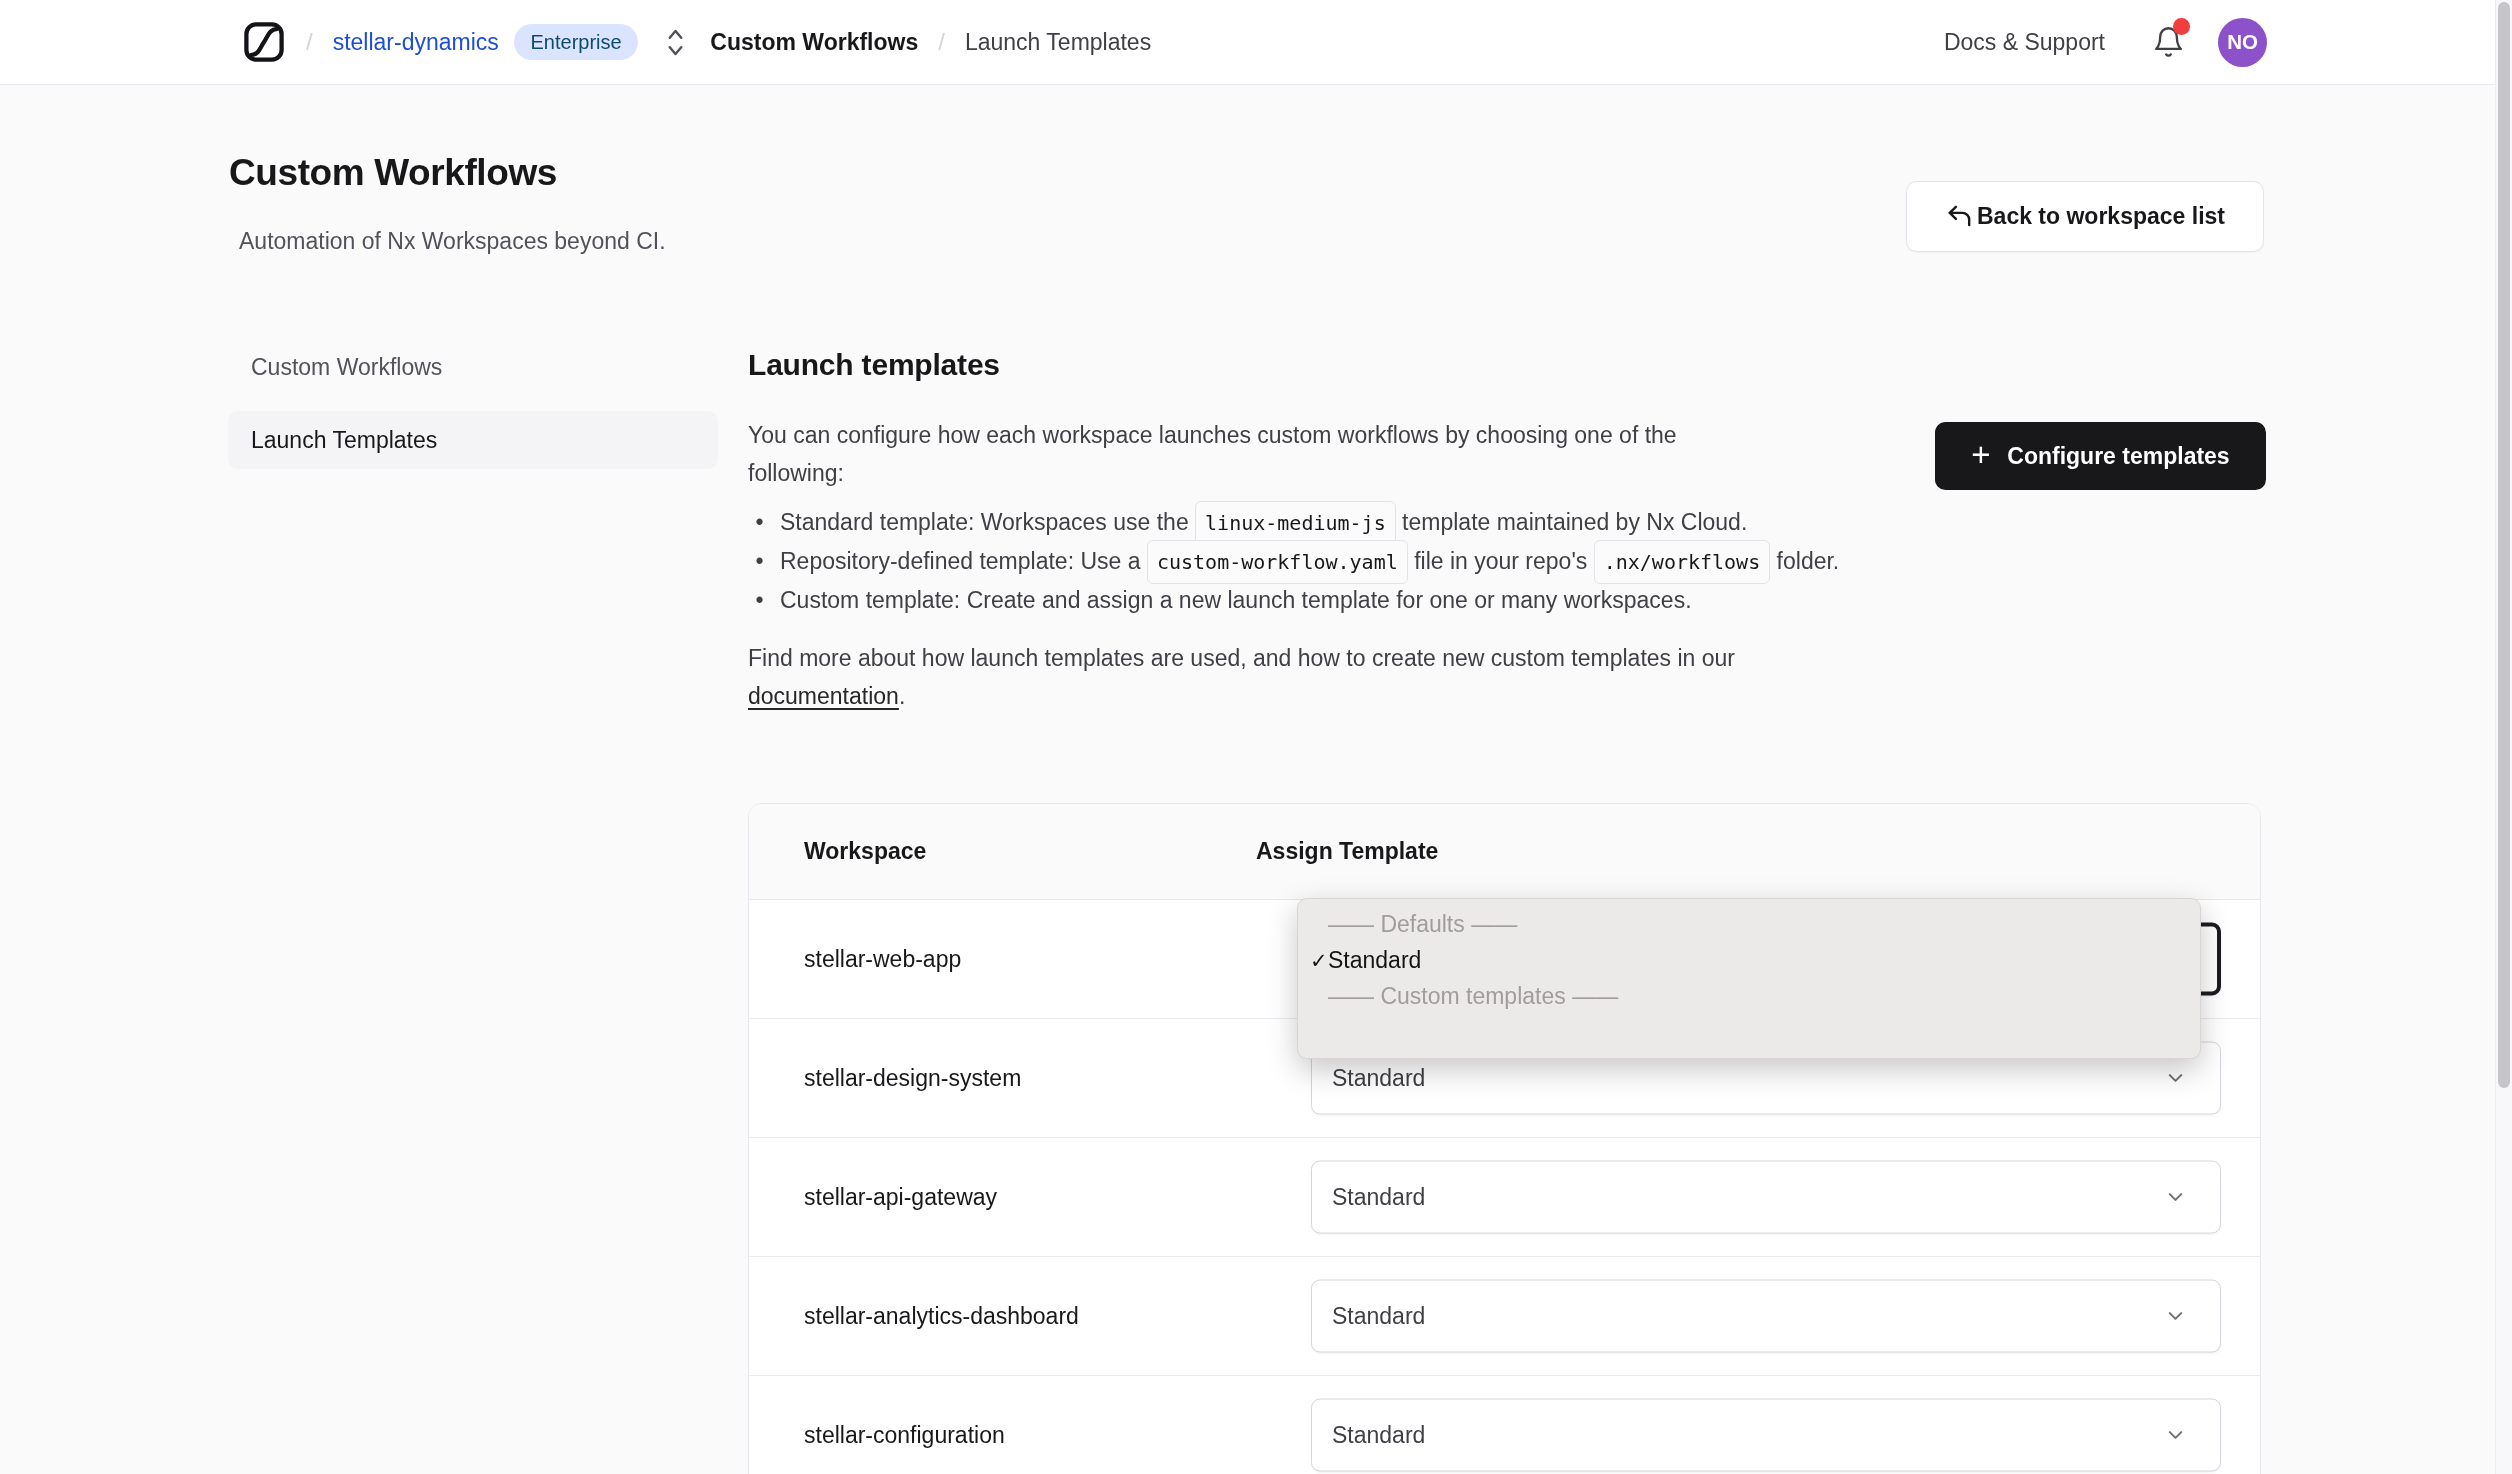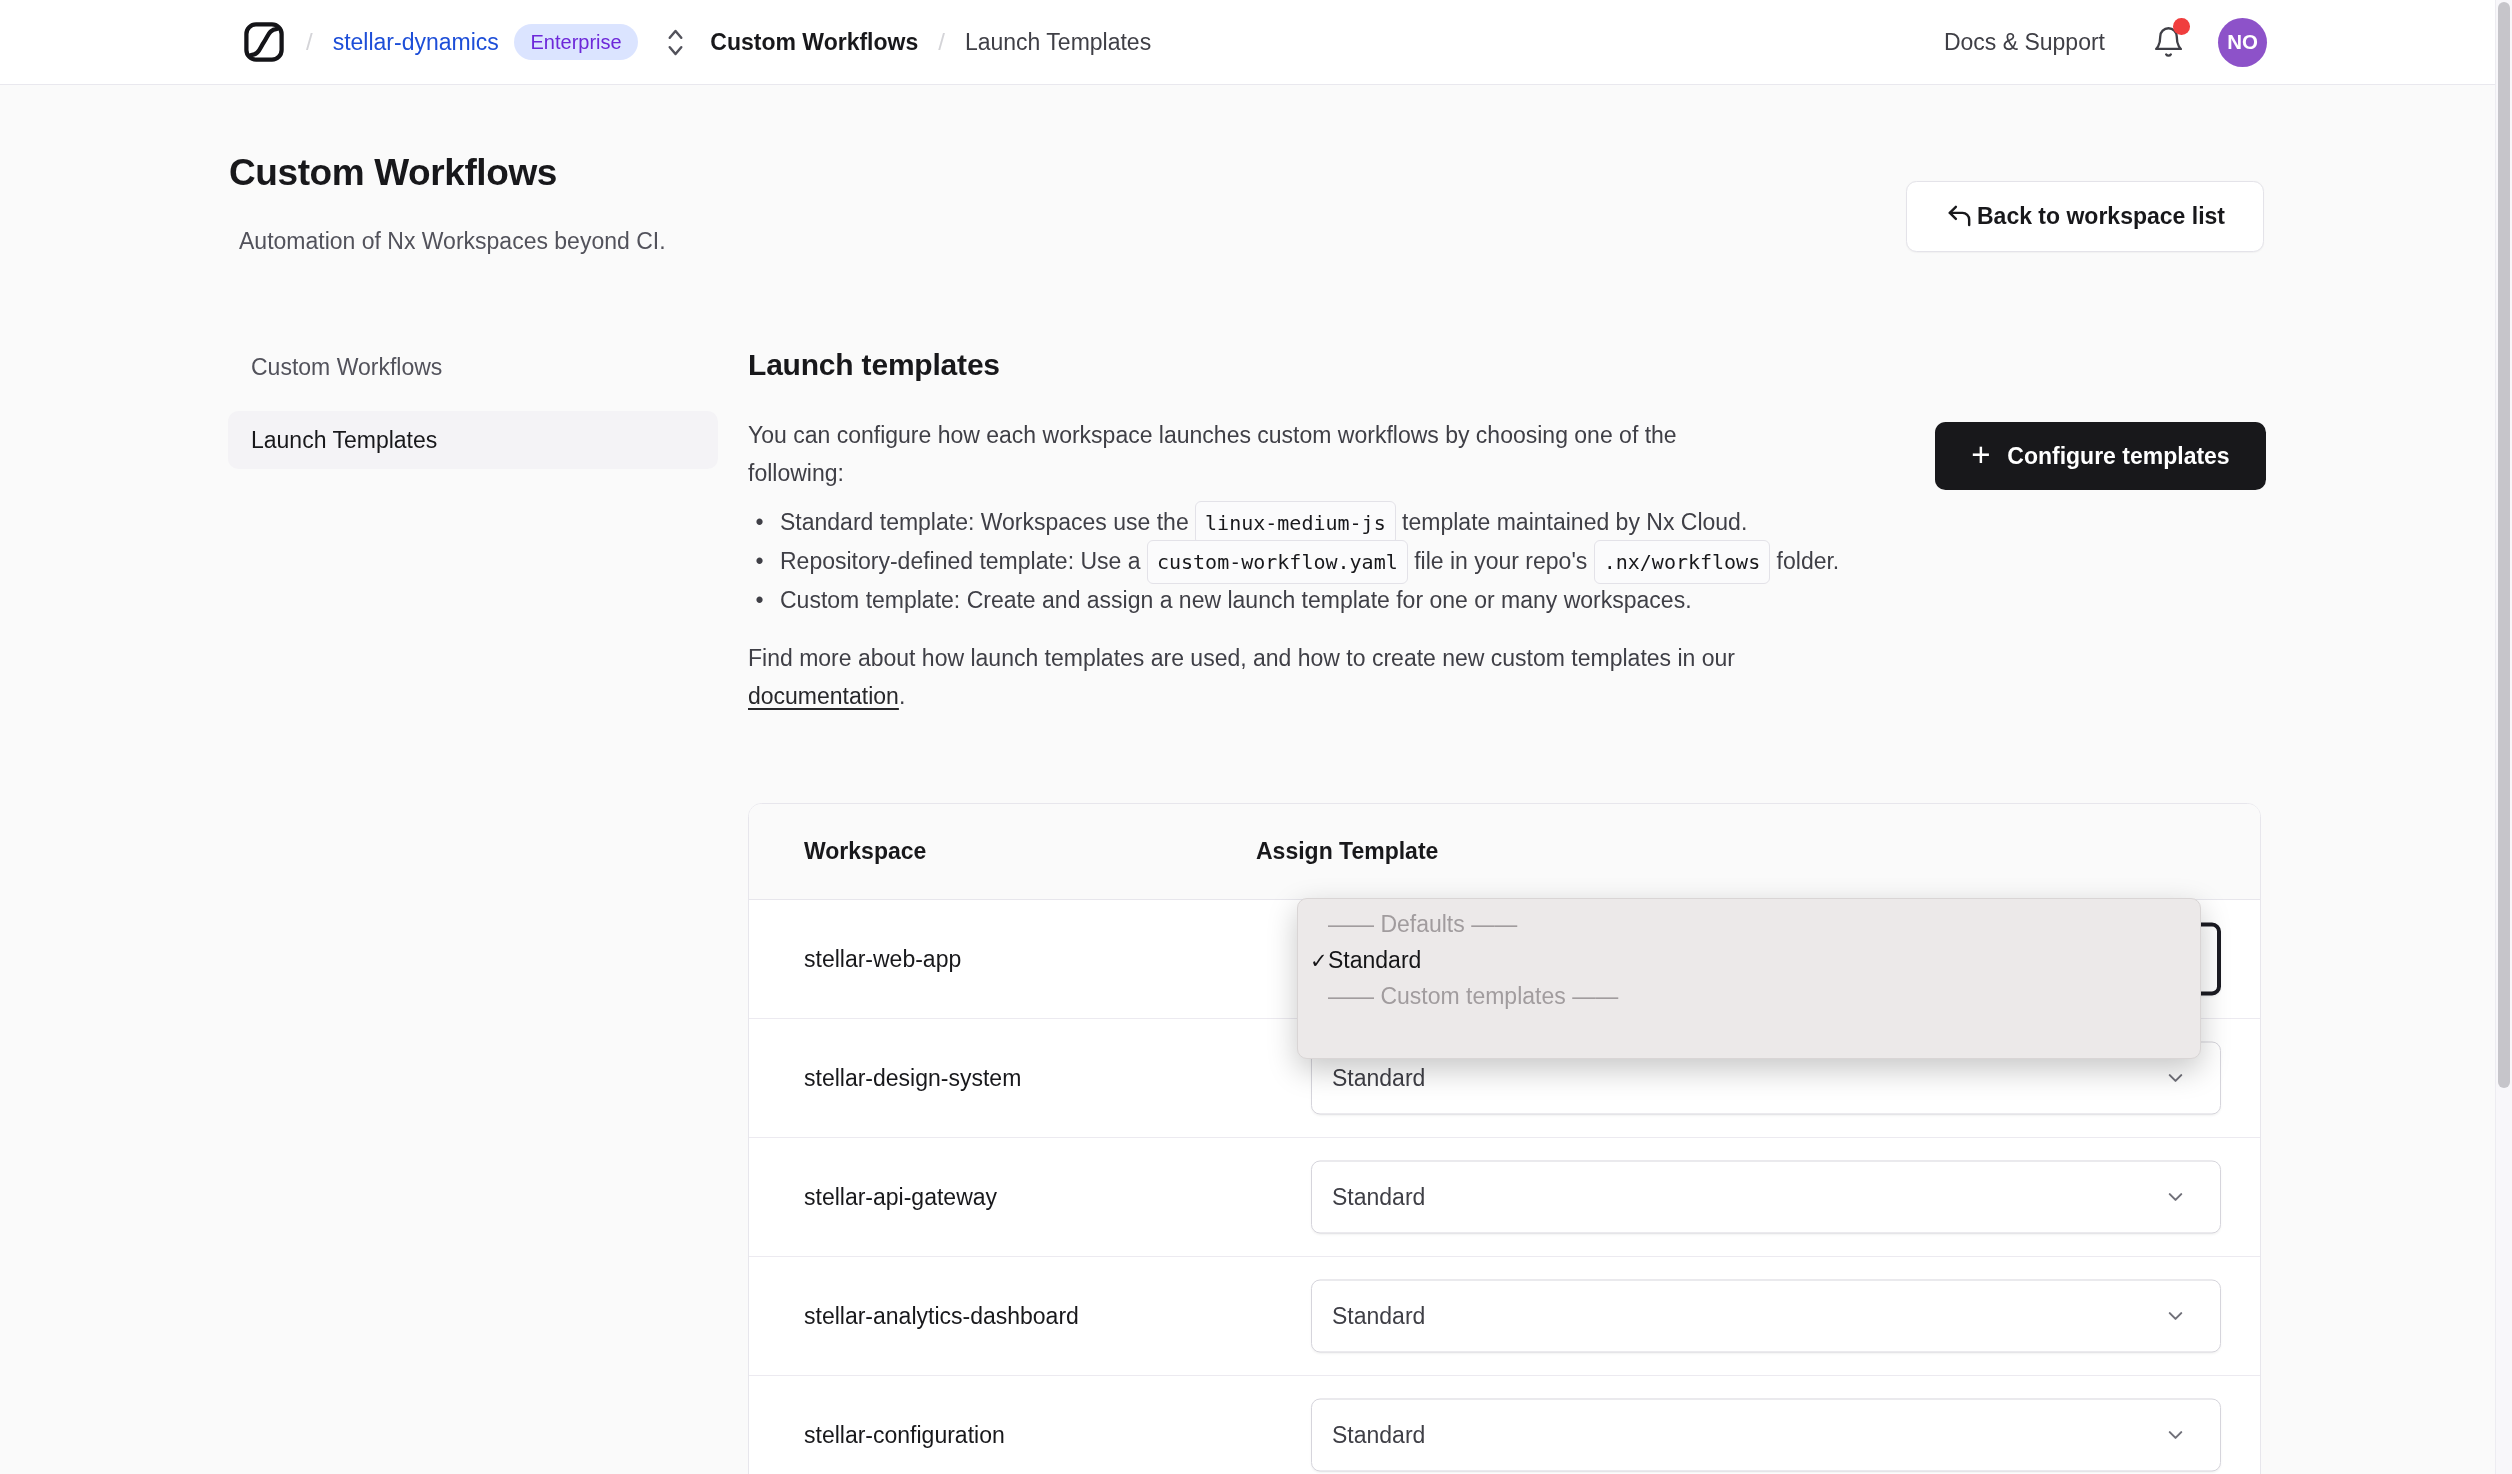--- a/index.html
+++ b/index.html
@@ -4,21 +4,21 @@
 <style>
   html,body{margin:0;padding:0;width:2512px;height:1475px;overflow:hidden;
     background:#fafafa;font-family:"Liberation Sans",sans-serif;color:#18181b;}
   *{box-sizing:border-box;}
 
   
   .header{position:absolute;left:0;top:0;width:2512px;height:85px;background:#ffffff;
     border-bottom:1.5px solid #e9e8ee;display:flex;align-items:center;padding:0 245px 0 242px;z-index:10;}
   .crumb-sep{color:#d4d4d8;font-size:24px;margin:0 20px;font-weight:400;}
   .crumb-org{font-size:23px;color:#1d4ed8;}
-  .badge{background:#dbe4ff;color:#6d28d9;font-size:20px;font-weight:500;border-radius:759px;
+  .badge{background:#dbe4ff;color:#0c4a6e;font-size:20px;font-weight:500;border-radius:759px;
     padding:6.8px 16.7px;margin-left:15px;}
   .switcher{margin:0 23px 0 26px;display:flex;align-items:center;cursor:pointer;}
   .crumb-section{font-size:23px;font-weight:600;color:#18181b;}
   .crumb-page{font-size:23px;color:#3f3f46;}
   .hdr-right{margin-left:auto;display:flex;align-items:center;}
   .docs{font-size:23px;color:#3f3f46;cursor:pointer;}
   .bell-wrap{position:relative;margin:0 33px 0 47px;cursor:pointer;}
   .bell-dot{position:absolute;right:-4.6px;top:-6px;width:16.7px;height:16.7px;border-radius:50%;background:#f03e3e;}
   .avatar{width:49px;height:49px;border-radius:50%;background:#8d52c9;color:#fff;font-size:20.5px;
     font-weight:600;display:flex;align-items:center;justify-content:center;cursor:pointer;}

